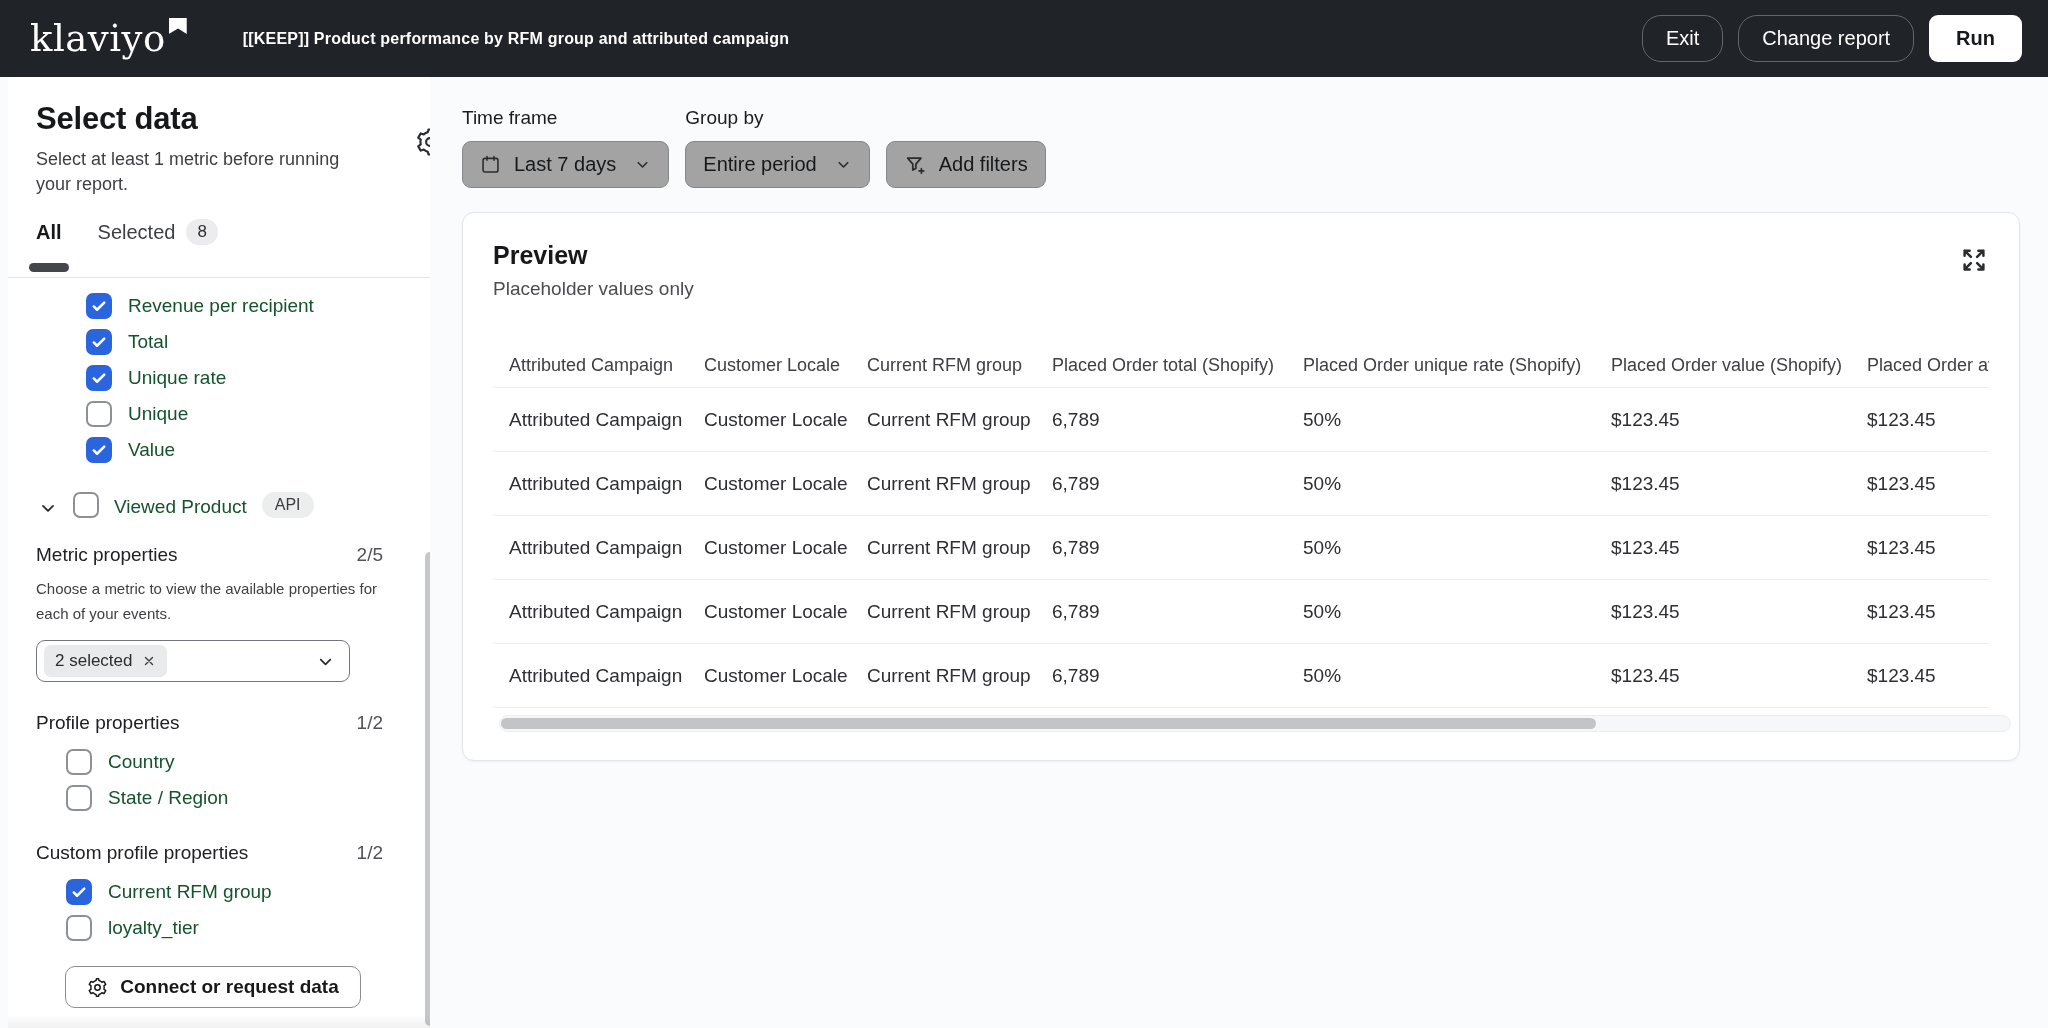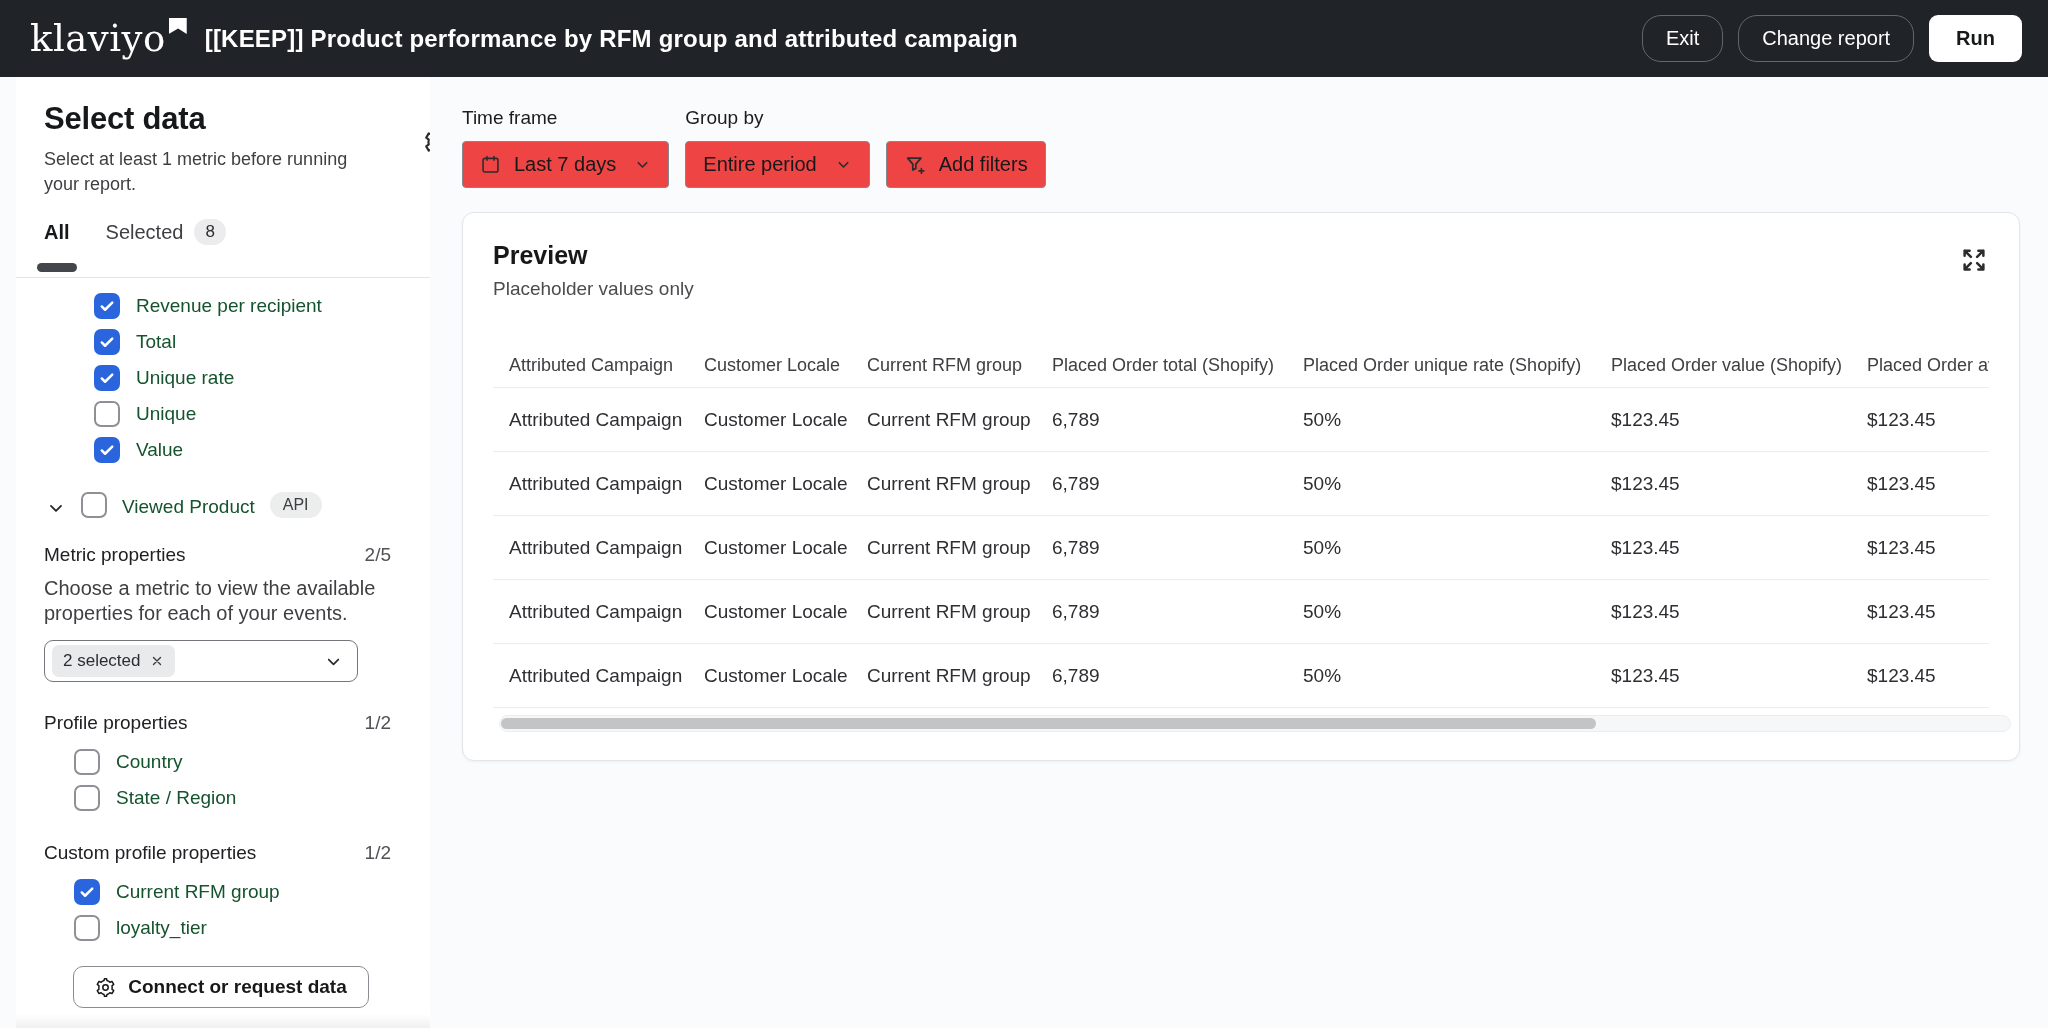--- a/index.html
+++ b/index.html
@@ -7,29 +7,29 @@
     font-family:"Liberation Sans","DejaVu Sans",sans-serif;color:#1c1d1f}
   svg{display:block}
 
   
   .topbar{position:absolute;top:0;left:0;right:0;height:77px;background:#202327;
     display:flex;align-items:center;padding:0 26px;z-index:10}
   .logo{display:flex;align-items:flex-start;color:#fff;margin-left:4px}
   .logo-word{font-family:"DejaVu Serif","Liberation Serif",serif;font-size:37px;line-height:1;letter-spacing:.5px}
   .logo-flag{width:18px;height:16px;background:#fff;margin:-2px 0 0 3px;
     clip-path:polygon(0 0,100% 0,100% 100%,52% 66%,0 100%)}
-  .tb-title{margin-left:18px;font-size:24px;font-weight:700;color:#fff;letter-spacing:.2px}
+  .tb-title{margin-left:56px;font-size:16px;font-weight:700;color:#fff;letter-spacing:.2px}
   .tb-actions{margin-left:auto;display:flex;gap:15px;align-items:center}
   .btn-ghost{height:47px;padding:0 23px;background:transparent;border:1px solid #63666c;
     border-radius:19px;color:#fff;font-size:20px;font-weight:500;cursor:pointer;white-space:nowrap}
   .btn-run{height:47px;padding:0 27px;background:#fff;border:none;border-radius:9px;
     color:#17181a;font-size:20px;font-weight:600;cursor:pointer}
 
   
-  .sidebar{position:absolute;top:77px;left:16px;width:430px;bottom:0;background:#fff;
+  .sidebar{position:absolute;top:77px;left:8px;width:430px;bottom:0;background:#fff;
     border-right:1px solid #e7e7e9;overflow:hidden}
   .sb-pad{padding:0 54px 0 28px}
   .sb-head{position:relative;padding-top:24px}
   .sb-title{font-size:31px;font-weight:700;color:#17181a;letter-spacing:-.2px}
   .sb-sub{margin-top:10px;font-size:18px;line-height:25px;color:#3e3f42;max-width:310px}
   .gear-btn{position:absolute;top:50px;right:-8px;width:30px;height:30px;background:none;border:none;cursor:pointer}
   .tabs{display:flex;gap:36px;margin-top:22px;align-items:center}
   .tab{position:relative;font-size:20px;cursor:pointer;padding-bottom:4px}
   .tab.active{font-weight:600;color:#17181a}
   .tab.active::after{content:"";position:absolute;left:-7px;right:-7px;bottom:-24px;height:9px;
@@ -44,40 +44,40 @@
   .cb{width:26px;height:26px;flex:none;border:2px solid #8d9094;border-radius:7px;background:#fff;
     display:flex;align-items:center;justify-content:center}
   .cb.on{background:#2a65de;border-color:#2a65de}
   .cb svg{width:18px;height:18px}
   .cb-label{font-size:19px;color:#14532d;white-space:nowrap}
   .vp-row{display:flex;align-items:flex-end;gap:15px;height:38px;margin-top:12px;padding-left:30px;cursor:pointer}
   .api-badge{background:#eceded;border-radius:14px;padding:4px 13px;font-size:16px;color:#3c3d40}
   .section{margin-top:26px;display:flex;justify-content:space-between;align-items:center}
   .section .t{font-size:19px;color:#202124}
   .section .c{font-size:19px;color:#515256}
-  .desc{margin-top:10px;font-size:20px;line-height:25px;color:#3e3f42}
+  .desc{margin-top:10px;font-size:15px;line-height:25px;color:#3e3f42}
   .select{margin:14px 0 0 28px;width:314px;height:42px;border:1px solid #74767b;border-radius:9px;
     background:#fff;display:flex;align-items:center;justify-content:space-between;padding:0 14px 0 7px;cursor:pointer}
   .chip{background:#e9eaec;border-radius:7px;padding:6px 11px;font-size:17px;color:#2c2d30;
     display:flex;align-items:center;gap:9px}
   .chip svg{width:14px;height:14px}
   .connect-btn{position:absolute;left:57px;bottom:20px;width:296px;height:42px;background:#fff;
     border:1px solid #8a8d91;border-radius:10px;display:flex;align-items:center;justify-content:center;
     gap:12px;font-size:19px;font-weight:600;color:#17181a;cursor:pointer}
   .sb-scrollbar{position:absolute;right:2px;top:475px;bottom:2px;width:10px;border-radius:6px;background:#c6c7c9}
   .sb-fade{position:absolute;left:0;right:0;bottom:0;height:14px;
     background:linear-gradient(to top,rgba(0,0,0,.06),rgba(0,0,0,0));pointer-events:none}
 
   
   .main{position:absolute;left:430px;top:77px;right:0;bottom:0;background:#fafbfc;
     padding:30px 28px 4px 32px;overflow:hidden}
   .controls{display:flex;gap:16px;align-items:flex-end}
   .ctl-group{display:flex;flex-direction:column;gap:12px}
   .ctl-label{font-size:19px;color:#1b1c1e}
-  .ctl-btn{height:47px;background:#ef4444;border:1px solid #85878c;border-radius:4px;display:flex;
+  .ctl-btn{height:47px;background:#a3a3a3;border:1px solid #85878c;border-radius:9px;display:flex;
     align-items:center;gap:13px;padding:0 17px;font-size:20px;color:#17181a;cursor:pointer;white-space:nowrap}
   .ctl-btn .chev{margin-left:5px}
 
   
   .card{position:relative;margin-top:24px;height:549px;background:#fff;border:1px solid #e4e5e8;
     border-radius:12px;box-shadow:0 1px 3px rgba(0,0,0,.05);padding-top:28px;overflow:hidden}
   .pv-head{display:flex;justify-content:space-between;align-items:flex-start;padding:0 30px}
   .pv-title{font-size:25px;font-weight:700;color:#17181a}
   .pv-sub{margin-top:8px;font-size:19px;color:#4b4c4f}
   .expand-btn{width:30px;height:30px;background:none;border:none;cursor:pointer;margin-top:4px}

